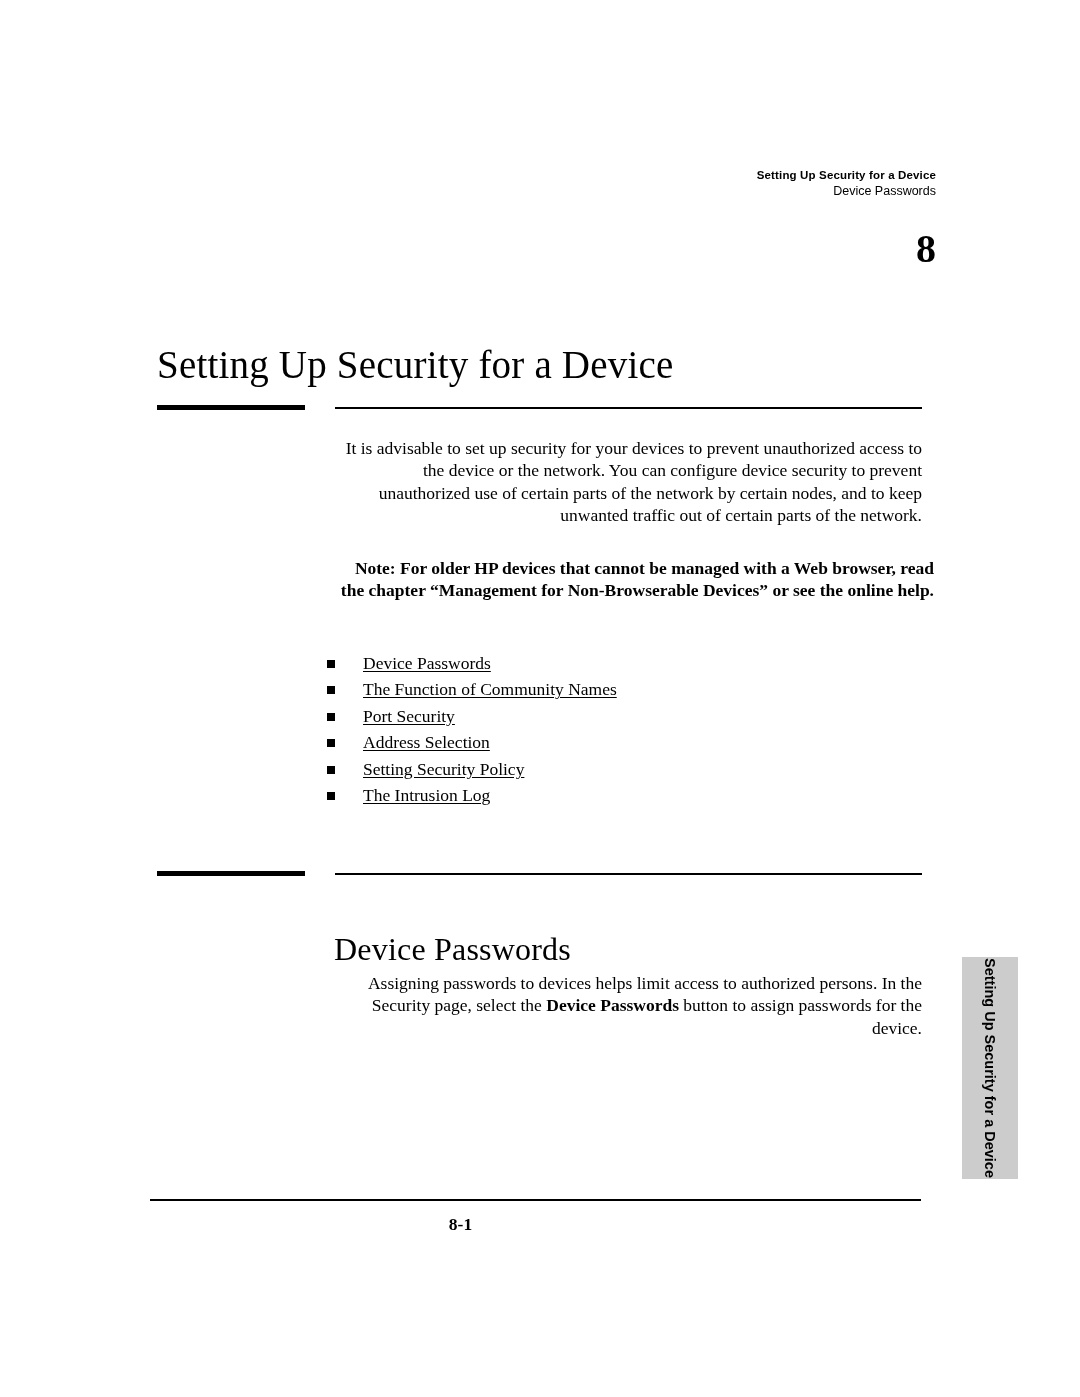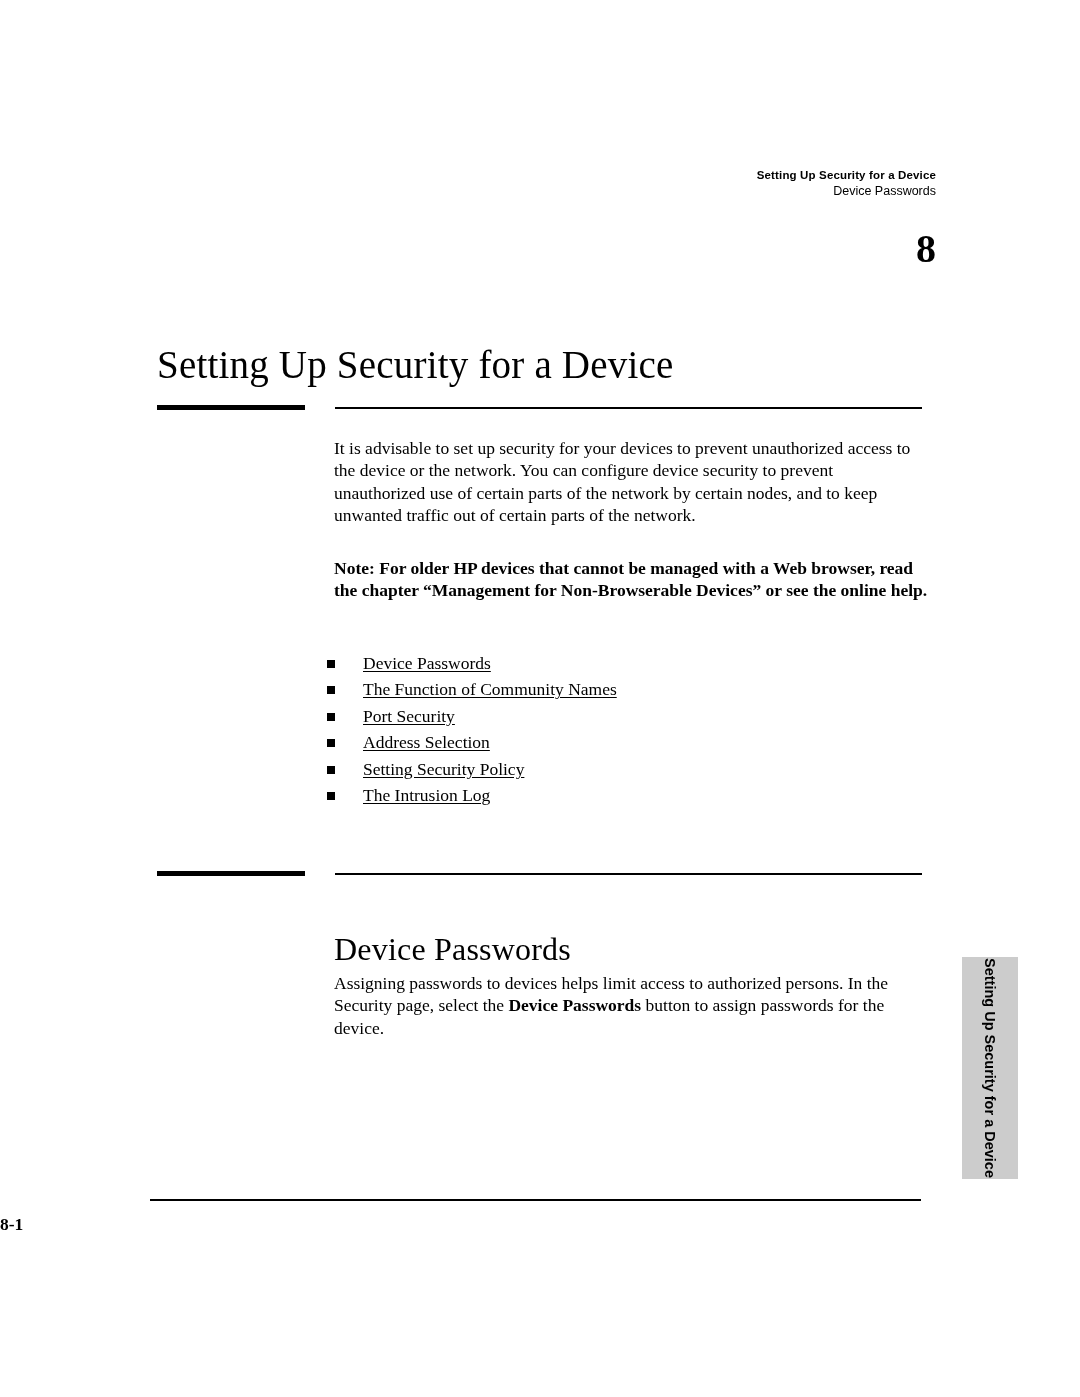--- a/index.html
+++ b/index.html
@@ -98,21 +98,21 @@
   .content-col {
     position: absolute;
     left: 334px;
     width: 588px;
   }
 
   p.body-text {
     margin: 0;
     font-size: 17.5px;
     line-height: 22.4px;
-    text-align: left;
+    text-align: right;
   }
   p.body-text b { font-weight: bold; }
 
   #intro-paragraph { top: 437px; }
   #note-paragraph {
     top: 557px;
     font-weight: bold;
     font-size: 17.5px;
     line-height: 22.4px;
     width: 600px;
@@ -202,21 +202,21 @@
     top: 1199px;
     width: 771px;
     height: 2px;
     background: #000000;
   }
   .footer-page-number {
     position: absolute;
     left: 0;
     top: 1213px;
     width: 921px;
-    text-align: left;
+    text-align: center;
     font-size: 17.5px;
     font-weight: bold;
     line-height: 22px;
   }
 </style>
 </head>
 <body>
 
 <div class="page">
 

